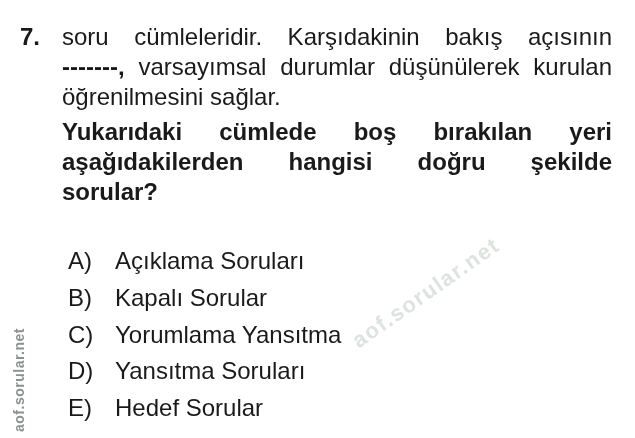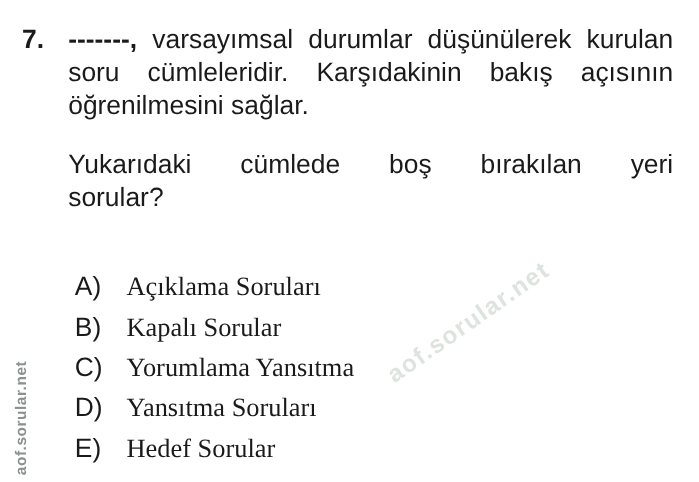--- a/index.html
+++ b/index.html
@@ -26,21 +26,21 @@
     font-weight: bold;
   }
   .para {
     position: absolute;
     left: 62px;
     width: 550px;
     font-size: 24px;
     line-height: 30px;
   }
   .para-body { top: 22px; font-weight: normal; }
-  .para-prompt { top: 135px; font-weight: normal; }
+  .para-prompt { top: 117px; font-weight: bold; }
   .jline {
     text-align: justify;
     text-align-last: justify;
     white-space: normal;
   }
   .jlast {
     text-align: left;
     text-align-last: left;
   }
   .dashes { font-weight: bold; }
@@ -54,21 +54,21 @@
     display: flex;
     height: 36.8px;
     line-height: 36.8px;
     font-size: 24px;
     cursor: default;
   }
   .option-letter {
     width: 47px;
     flex: 0 0 47px;
   }
-  .option-text { flex: 1; font-family: Liberation Serif, serif; }
+  .option-text { flex: 1; }
   .wm-side {
     position: absolute;
     left: 19px;
     top: 380px;
     transform: translate(-50%, -50%) rotate(-90deg);
     font-size: 14px;
     font-weight: bold;
     letter-spacing: 0.5px;
     color: #8b918f;
     white-space: nowrap;
@@ -86,30 +86,31 @@
   }
 </style>
 </head>
 <body>
 
 <div class="page">
 
   <div class="qnum">7.</div>
 
   <div class="para para-body">
+    <div class="jline">soru cümleleridir. Karşıdakinin bakış açısının</div>
     <div class="jline">
       <span class="dashes">-------,</span>
       <span>varsayımsal durumlar düşünülerek kurulan</span>
     </div>
-    <div class="jline">soru cümleleridir. Karşıdakinin bakış açısının</div>
     <div class="jlast">öğrenilmesini sağlar.</div>
   </div>
 
   <div class="para para-prompt">
     <div class="jline">Yukarıdaki cümlede boş bırakılan yeri</div>
+    <div class="jline">aşağıdakilerden hangisi doğru şekilde</div>
     <div class="jlast">sorular?</div>
   </div>
 
   <div class="options">
     <div class="option-row">
       <span class="option-letter">A)</span>
       <span class="option-text">Açıklama Soruları</span>
     </div>
     <div class="option-row">
       <span class="option-letter">B)</span>

